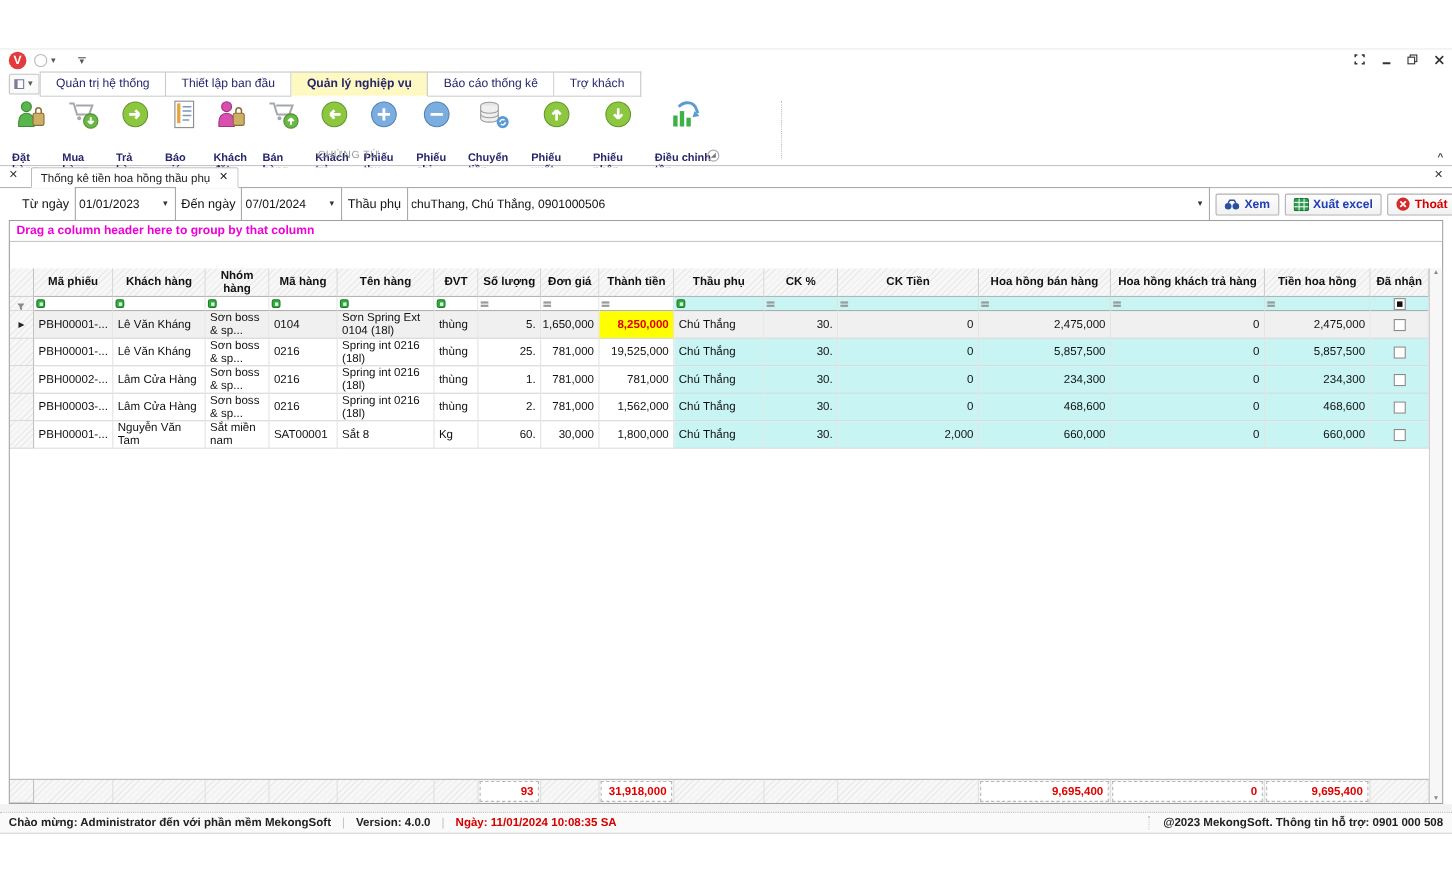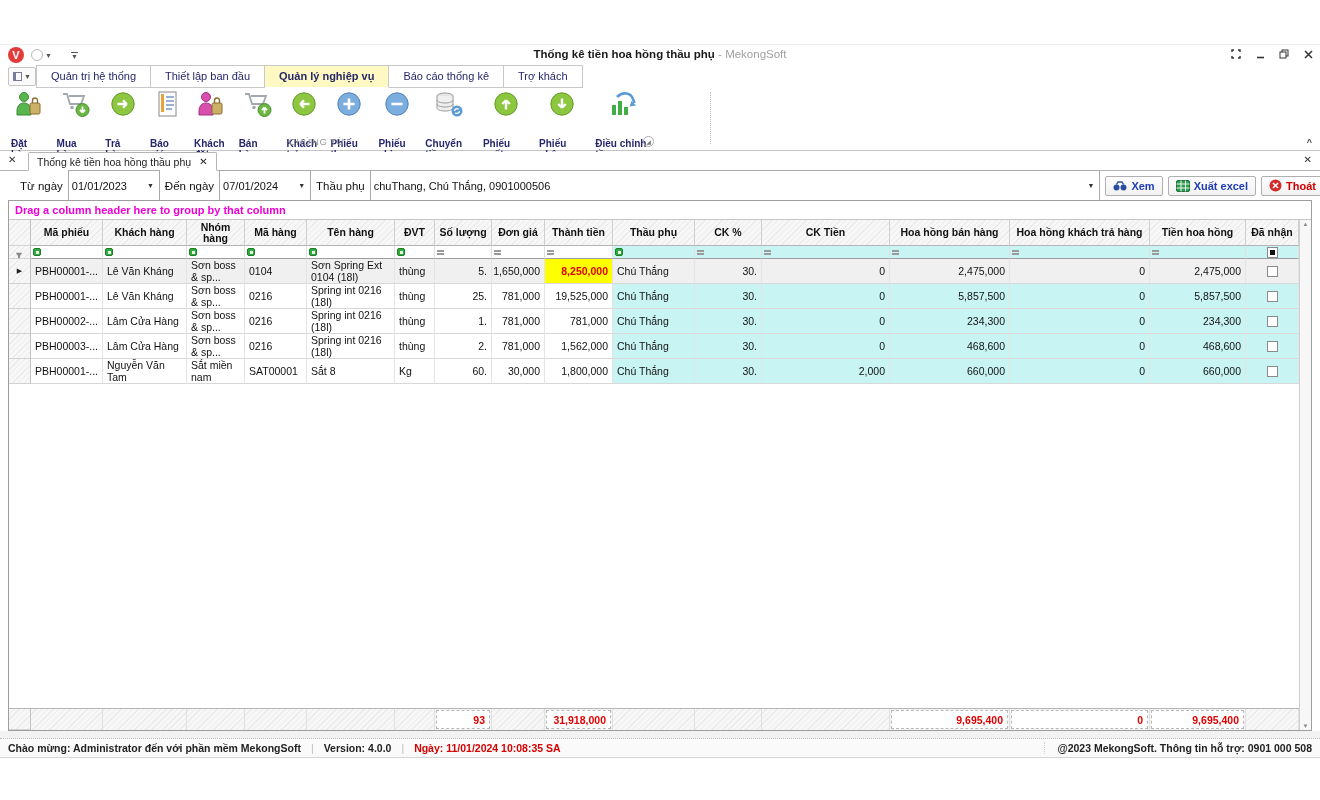--- a/index.html
+++ b/index.html
@@ -75,21 +75,21 @@
     border-radius:2px; display:flex; align-items:center; gap:4px; padding:0 7px;
     font-size:11px; font-weight:bold; white-space:nowrap; }
   .fbtn.blue { color:#1f3eb5; }
   .fbtn.red { color:#d60000; }
 
   
   .gridpanel { position:absolute; top:200px; left:8px; width:1304px; height:531px;
     border:1px solid #9e9e9e; background:#fff; display:flex; flex-direction:column; }
   .groupbar { height:19px; border-bottom:1px solid #c6c6c6; display:flex; align-items:center;
     padding-left:6px; font-size:11px; font-weight:bold; color:#f000d8; background:#fff; }
-  .gridbody { flex:1; display:flex; min-height:0; }
+  .gridbody { flex:1; display:flex; min-height:0;margin-top:24px; }
   .grid-main { flex:1; display:flex; flex-direction:column; min-width:0; }
   .vscroll { width:12px; border-left:1px solid #d0d0d0; background:#f7f7f7; display:flex;
     flex-direction:column; justify-content:space-between; align-items:center; padding:1px 0; }
   .vscroll .sarr { font-size:6px; color:#888; }
 
   .hatch { background:repeating-linear-gradient(135deg,#f7f7f7 0 3px,#ebebeb 3px 4px); }
   .grow { display:flex; }
   .gcell { flex:none; overflow:hidden; }
   .ind { width:22px; border-right:1px solid #c2c2c2; border-bottom:1px solid #d2d2d2; }
 
@@ -148,24 +148,20 @@
     <div class="qat">
       <span class="vlogo">V</span>
       <span style="display:flex;align-items:center;gap:2px">
         <span class="qat-circle"></span>
         <span class="caret">▼</span>
       </span>
       <span class="qat-custom">
         <span class="bar"></span>
         <span class="caret">▼</span>
       </span>
-    </div>
-    <div class="win-title">
-      <b>Thống kê tiền hoa hồng thầu phụ</b>
-      <span>- MekongSoft</span>
     </div>
     <div class="winctrl">
       <span class="wbtn">
         <svg width="10" height="10" viewBox="0 0 10 10">
             <path d="M1 3V1h2M7 1h2v2M9 7v2H7M3 9H1V7" fill="none" stroke="#333" stroke-width="1.4"></path>
           </svg>
       </span>
       <span class="wbtn">
         <svg width="9" height="9" viewBox="0 0 9 9">
             <path d="M1 7.5h7" stroke="#333" stroke-width="1.6"></path>

